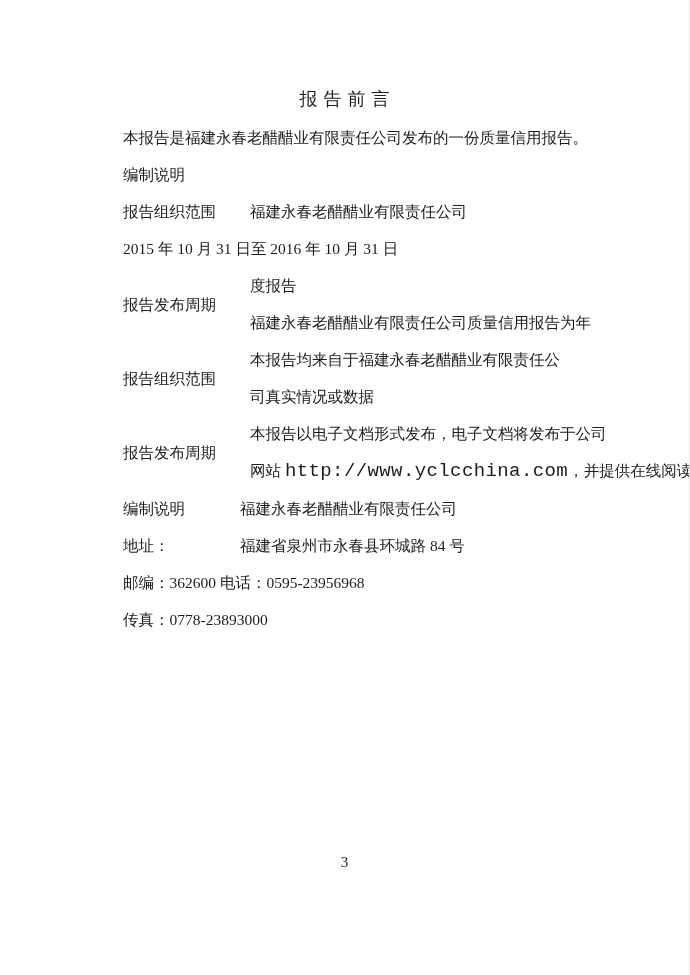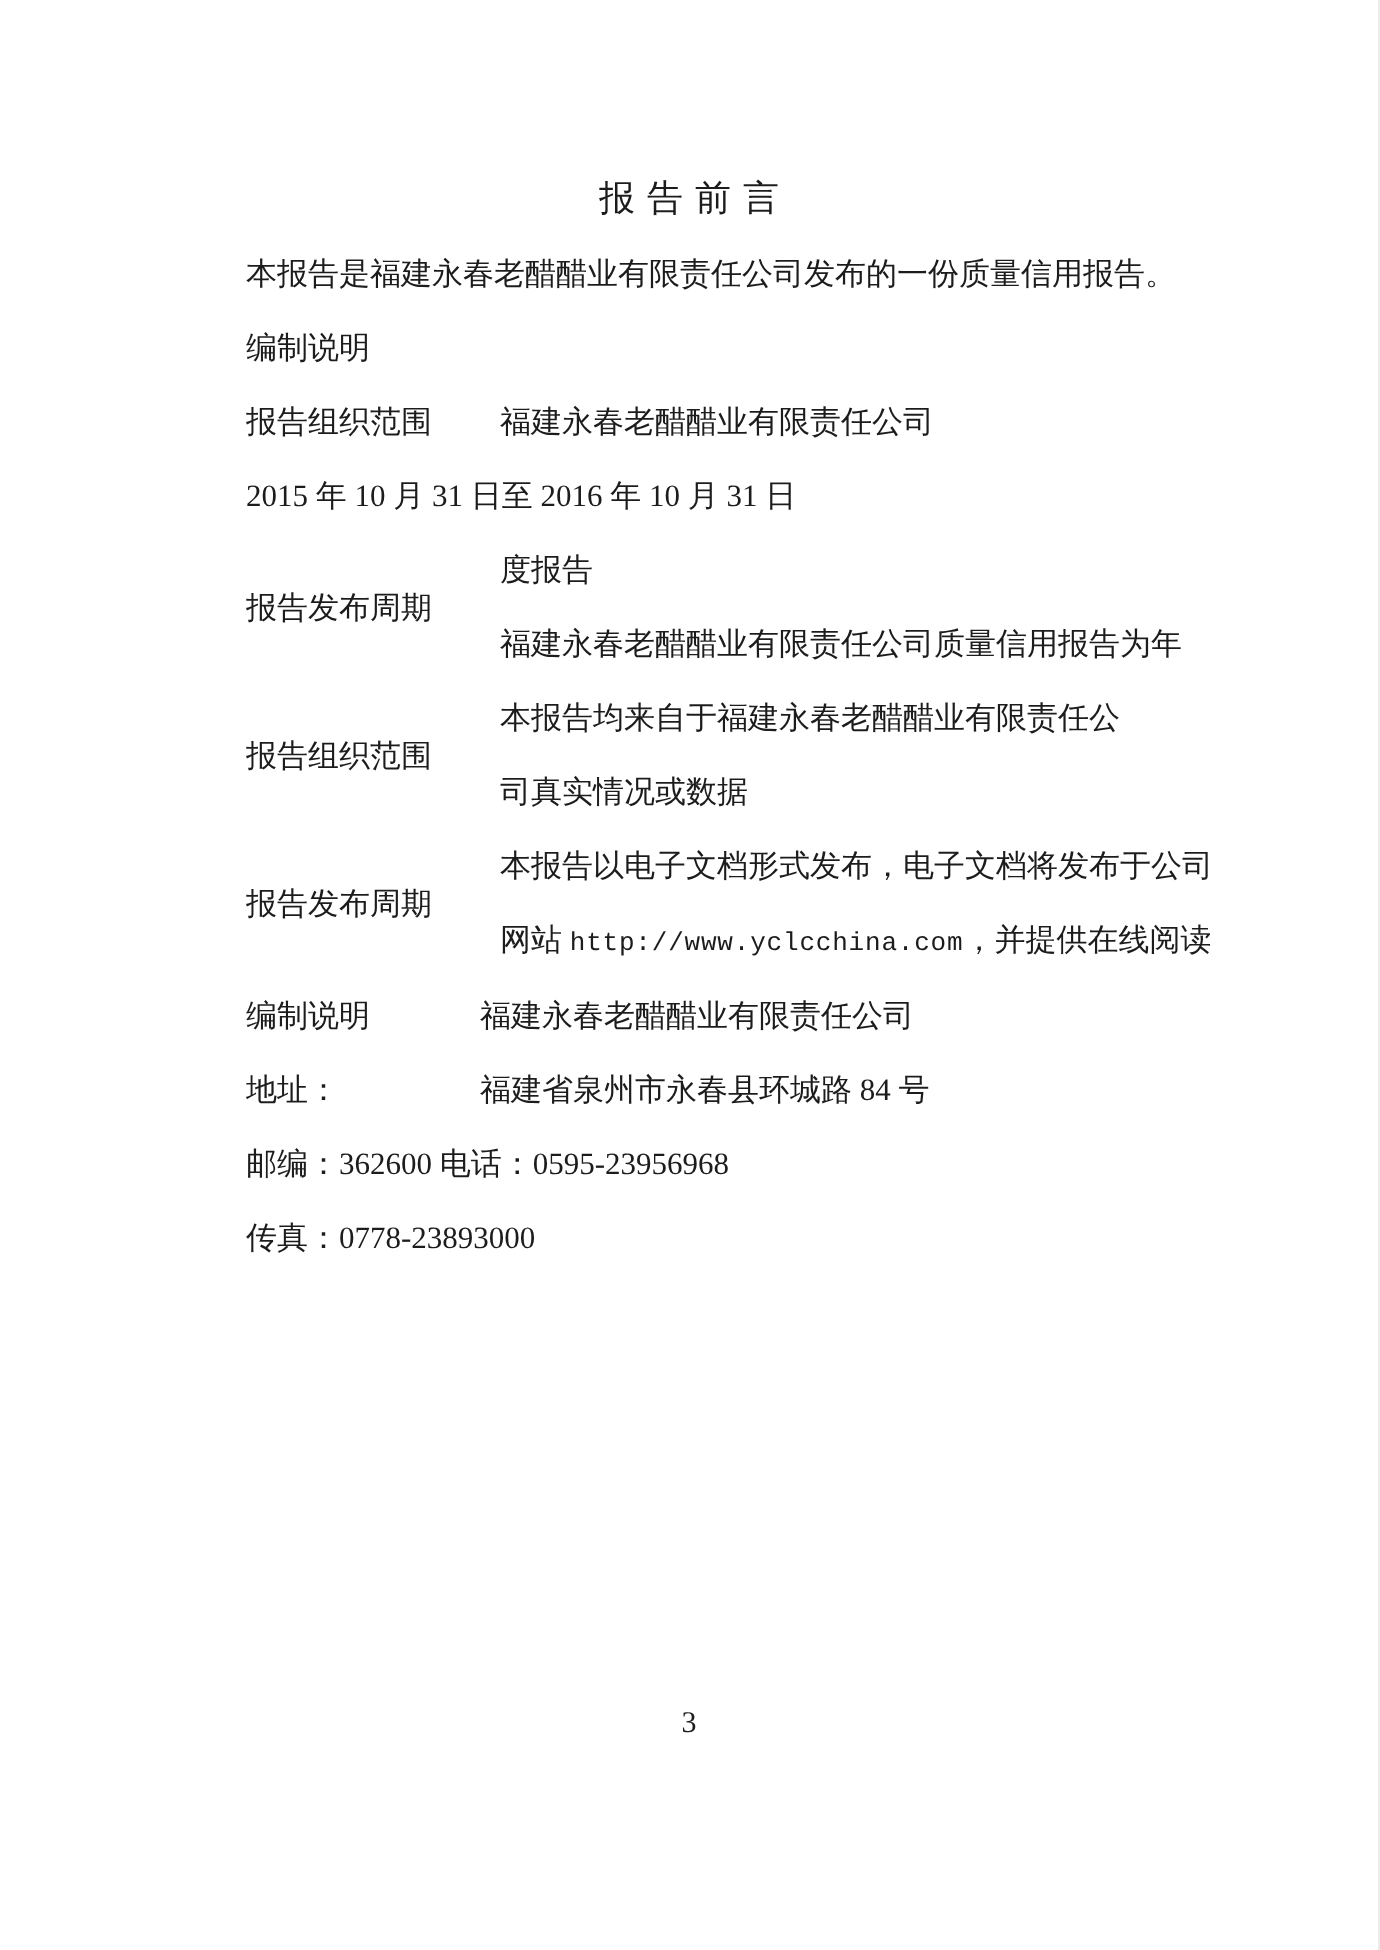--- a/index.html
+++ b/index.html
@@ -51,21 +51,21 @@
   .row .value {
     line-height: 37px;
   }
   .value .vline {
     display: block;
     line-height: 37px;
     white-space: nowrap;
   }
   .mono {
     font-family: "Liberation Mono", "DejaVu Sans Mono", monospace;
-    font-size: 13px;
+    font-size: 19px;
     letter-spacing: 0.4px;
   }
   .page-number {
     position: absolute;
     top: 852px;
     left: 0;
     width: 100%;
     text-align: center;
     font-size: 15px;
     line-height: 20px;

